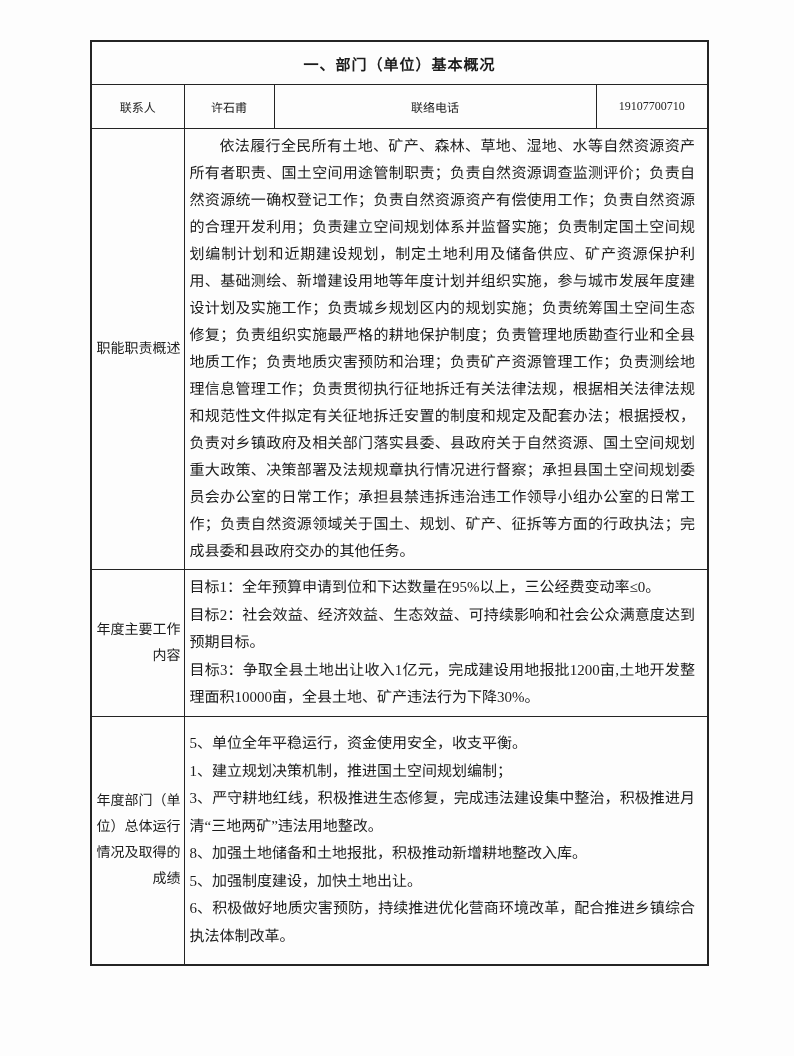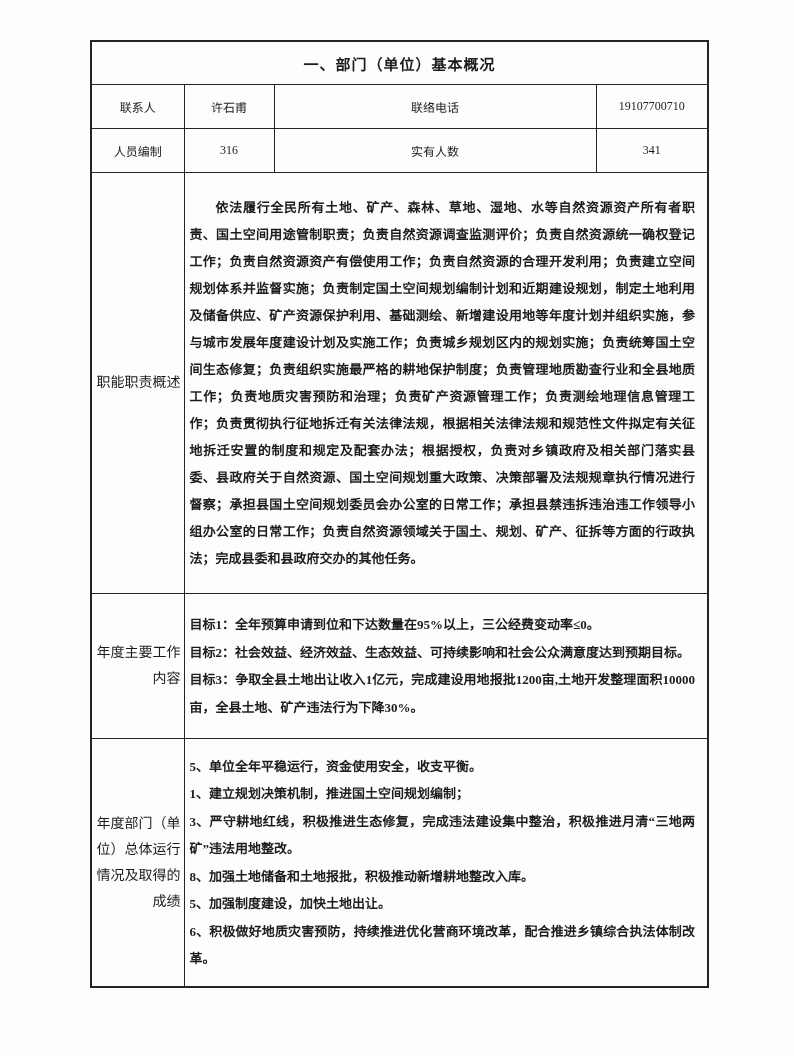--- a/index.html
+++ b/index.html
@@ -44,22 +44,21 @@
     font-size: 12px;
   }
   .side-lbl {
     text-align: right;
     font-size: 14px;
     line-height: 26px;
     padding: 0 3px;
   }
   .content-cell {
     padding: 4px 12px 4px 5px;
-    font-size: 13px;
-    font-weight: bold;
+    font-size: 15px;
   }
   .para {
     margin: 0;
     text-indent: 2em;
     line-height: 27px;
     text-align: justify;
   }
   .line {
     margin: 0;
     line-height: 27.5px;
@@ -84,26 +83,20 @@
       <tr>
         <td colspan="4" class="title-cell">一、部门（单位）基本概况</td>
       </tr>
       <tr>
         <td class="kv-cell">联系人</td>
         <td class="kv-cell">许石甫</td>
         <td class="kv-cell">联络电话</td>
         <td class="kv-cell">19107700710</td>
       </tr>
       <tr>
-        <td class="kv-cell">人员编制</td>
-        <td class="kv-cell">316</td>
-        <td class="kv-cell">实有人数</td>
-        <td class="kv-cell">341</td>
-      </tr>
-      <tr>
         <td class="side-lbl h-duties">职能职责概述</td>
         <td colspan="3" class="content-cell h-duties">
           <p class="para">依法履行全民所有土地、矿产、森林、草地、湿地、水等自然资源资产所有者职责、国土空间用途管制职责；负责自然资源调查监测评价；负责自然资源统一确权登记工作；负责自然资源资产有偿使用工作；负责自然资源的合理开发利用；负责建立空间规划体系并监督实施；负责制定国土空间规划编制计划和近期建设规划，制定土地利用及储备供应、矿产资源保护利用、基础测绘、新增建设用地等年度计划并组织实施，参与城市发展年度建设计划及实施工作；负责城乡规划区内的规划实施；负责统筹国土空间生态修复；负责组织实施最严格的耕地保护制度；负责管理地质勘查行业和全县地质工作；负责地质灾害预防和治理；负责矿产资源管理工作；负责测绘地理信息管理工作；负责贯彻执行征地拆迁有关法律法规，根据相关法律法规和规范性文件拟定有关征地拆迁安置的制度和规定及配套办法；根据授权，负责对乡镇政府及相关部门落实县委、县政府关于自然资源、国土空间规划重大政策、决策部署及法规规章执行情况进行督察；承担县国土空间规划委员会办公室的日常工作；承担县禁违拆违治违工作领导小组办公室的日常工作；负责自然资源领域关于国土、规划、矿产、征拆等方面的行政执法；完成县委和县政府交办的其他任务。</p>
         </td>
       </tr>
       <tr>
         <td class="side-lbl h-goals">年度主要工作内容</td>
         <td colspan="3" class="content-cell h-goals">
           <div>
               <p class="line">目标1：全年预算申请到位和下达数量在95%以上，三公经费变动率≤0。</p>

